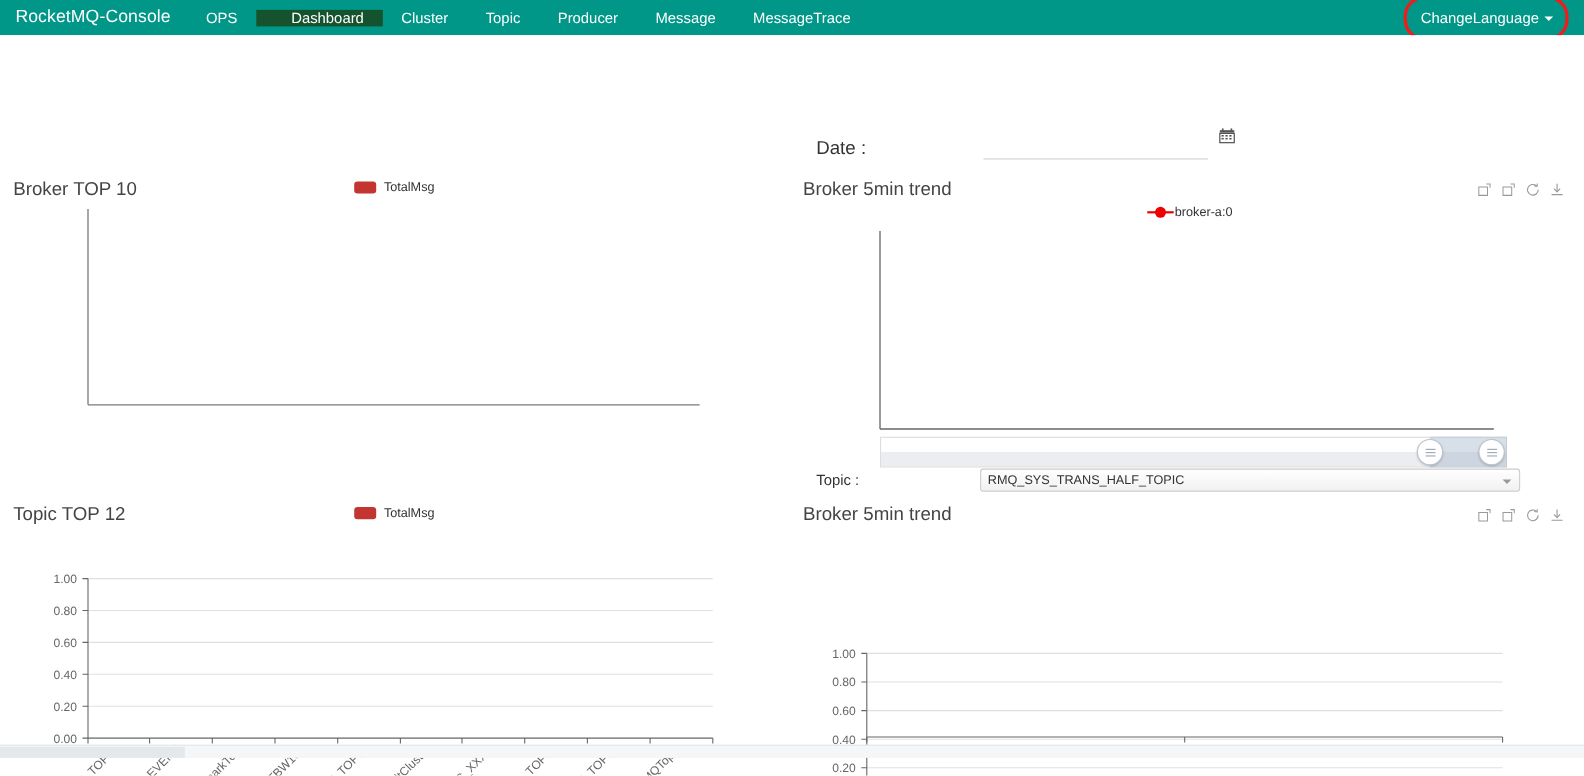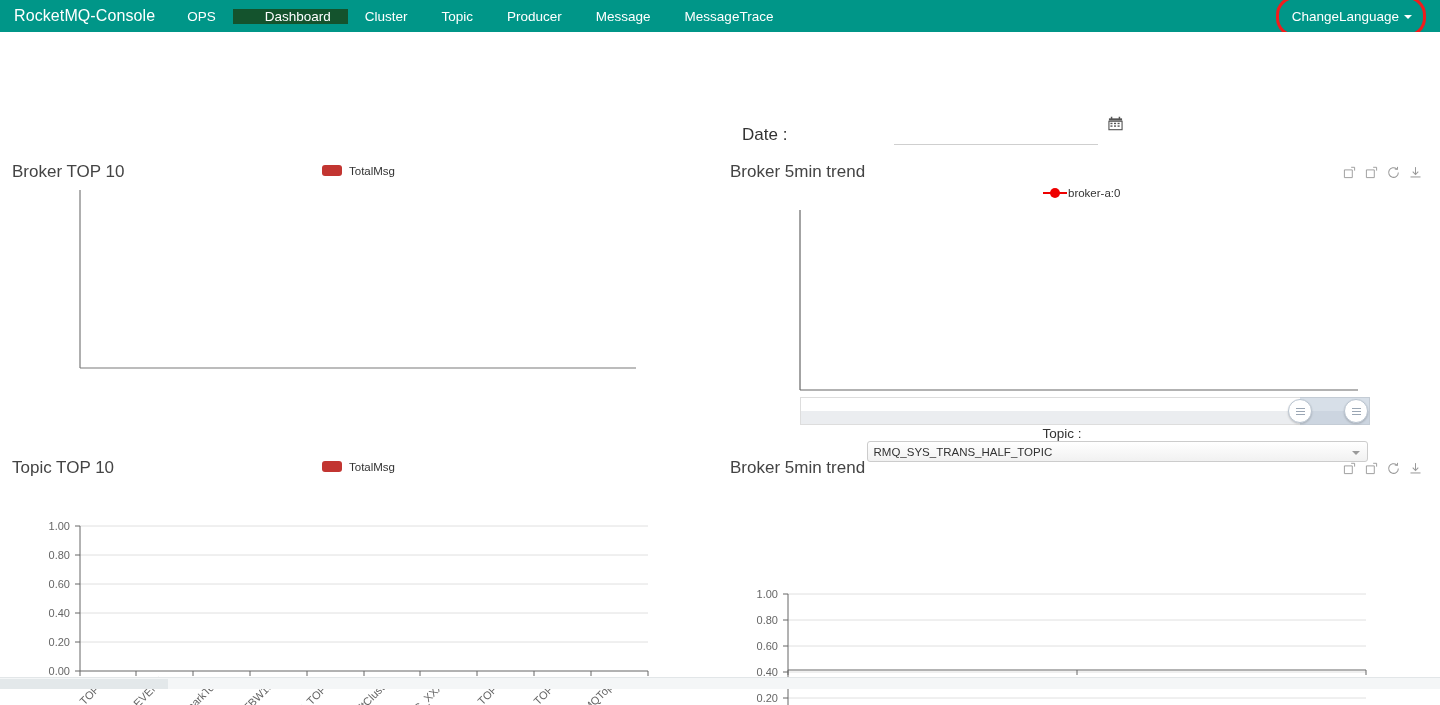--- a/index.html
+++ b/index.html
@@ -181,21 +181,20 @@
     background: #9aa6b4;
     box-shadow: 0 3px 0 #9aa6b4, 0 -3px 0 #9aa6b4;
   }
 
   
   .topic-row {
     position: absolute;
     left: 742px; top: 394px;
     display: flex; align-items: center;
     width: 640px;
-    flex-direction: column;
   }
   .topic-label {
     font-size: 13.5px;
     color: #333;
     white-space: nowrap;
   }
   .topic-select {
     margin-left: 110px;
     width: 501px;
     height: 21px;
@@ -346,21 +345,21 @@
   <div class="topic-row">
     <div class="topic-label">Topic :</div>
     <div class="topic-select">
       <span>RMQ_SYS_TRANS_HALF_TOPIC</span>
       <span class="sel-caret"></span>
     </div>
   </div>
 
   <div class="panel" style="left:12px; top:426px; width:660px;">
     <div style="position:relative; height:24px;">
-      <div class="panel-title" style="position:absolute;left:0;top:0;">Topic TOP 10</div>
+      <div class="panel-title" style="position:absolute;left:0;top:0;">Topic TOP 12</div>
       <div class="legend-box" style="position:absolute; left:310px; top:3px;">
         <span class="legend-swatch"></span>
         <span class="legend-label">TotalMsg</span>
       </div>
     </div>
     <div>
       <svg class="axis-svg" width="660" height="255" viewBox="0 0 660 255">
 
         <line x1="68" y1="44" x2="636" y2="44" stroke="#e0e0e0" stroke-width="1"></line>
         <line x1="68" y1="73" x2="636" y2="73" stroke="#e0e0e0" stroke-width="1"></line>

